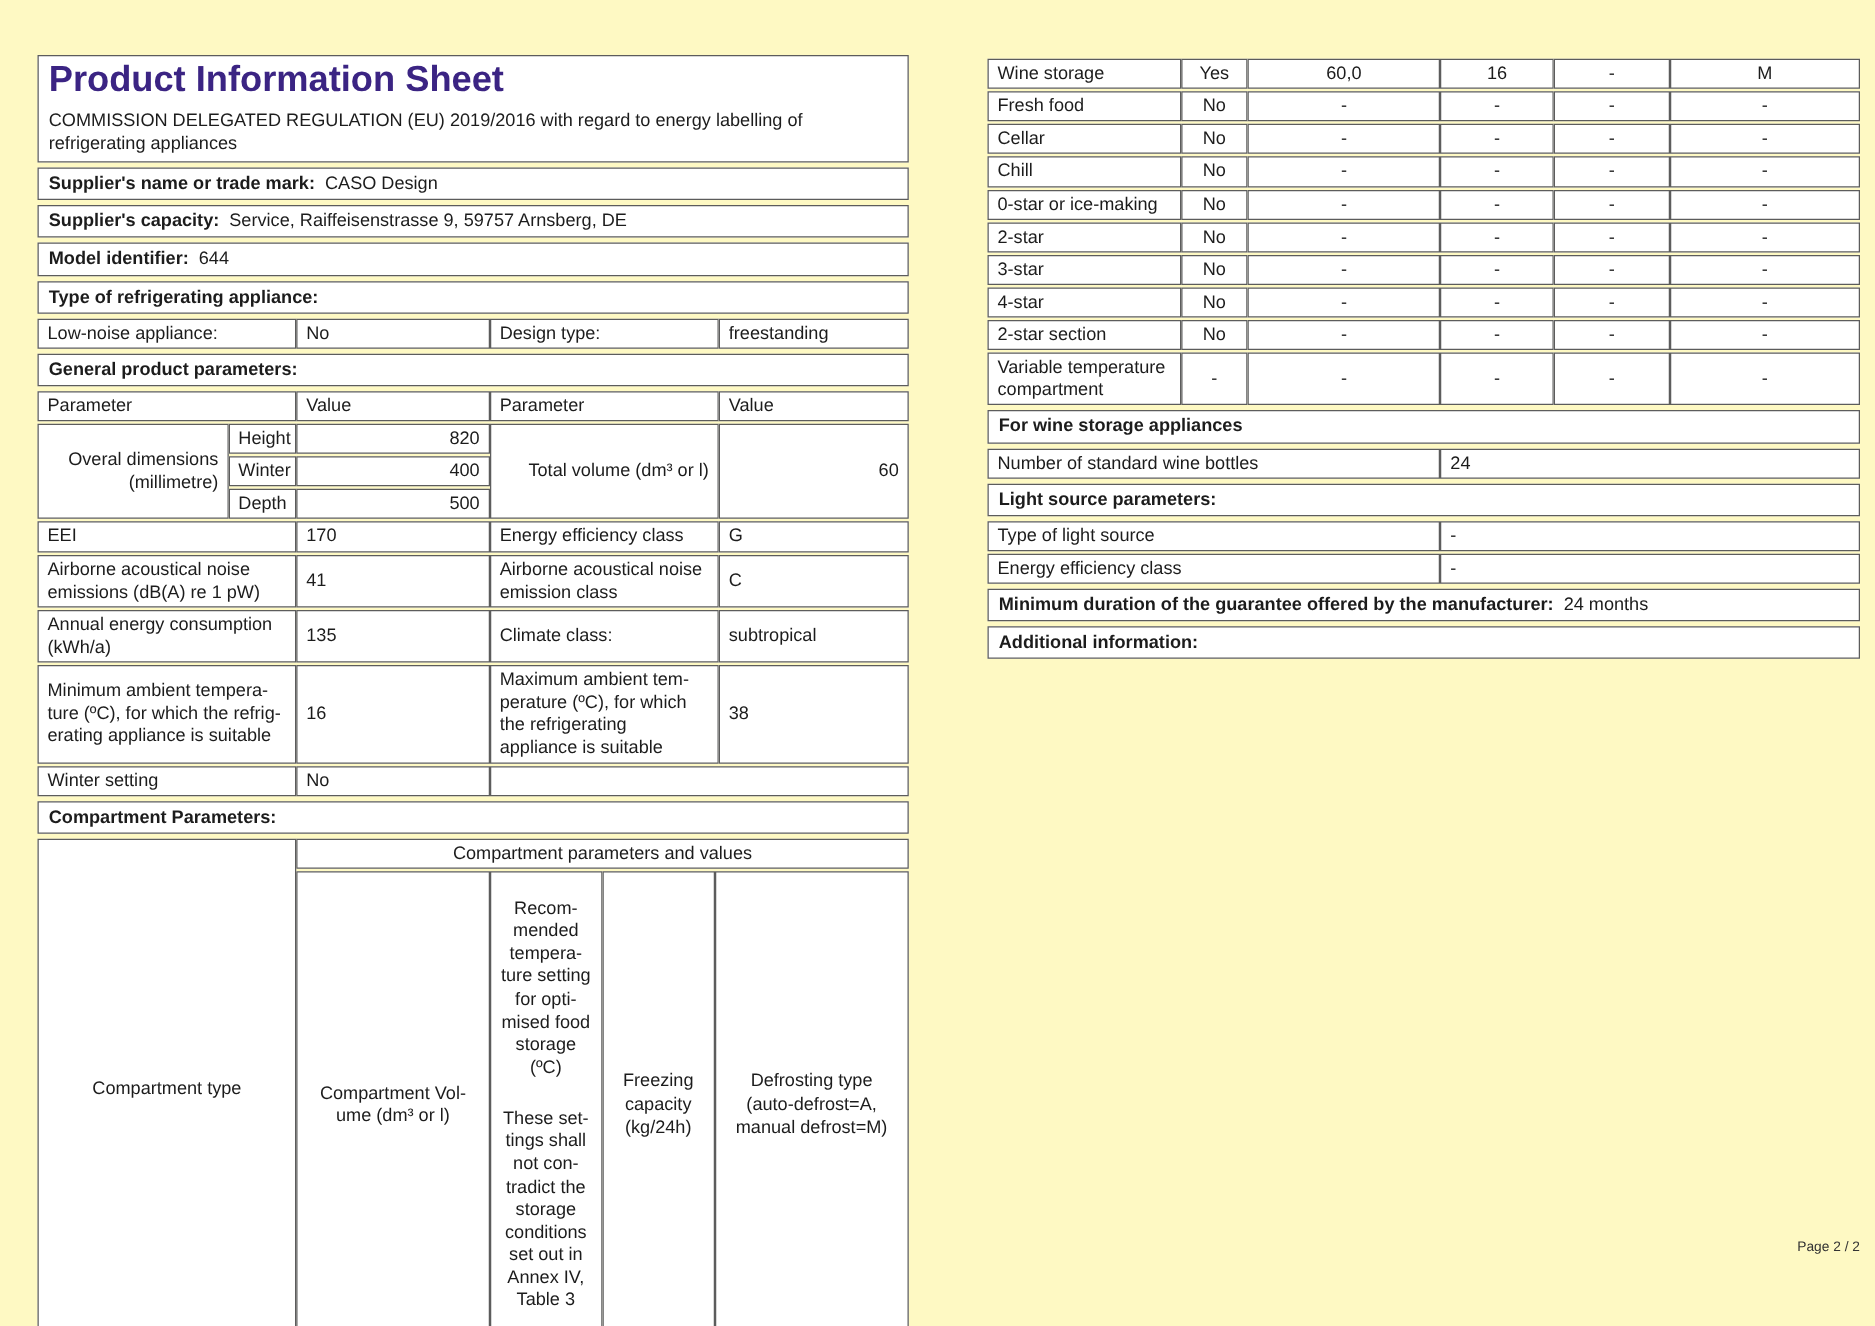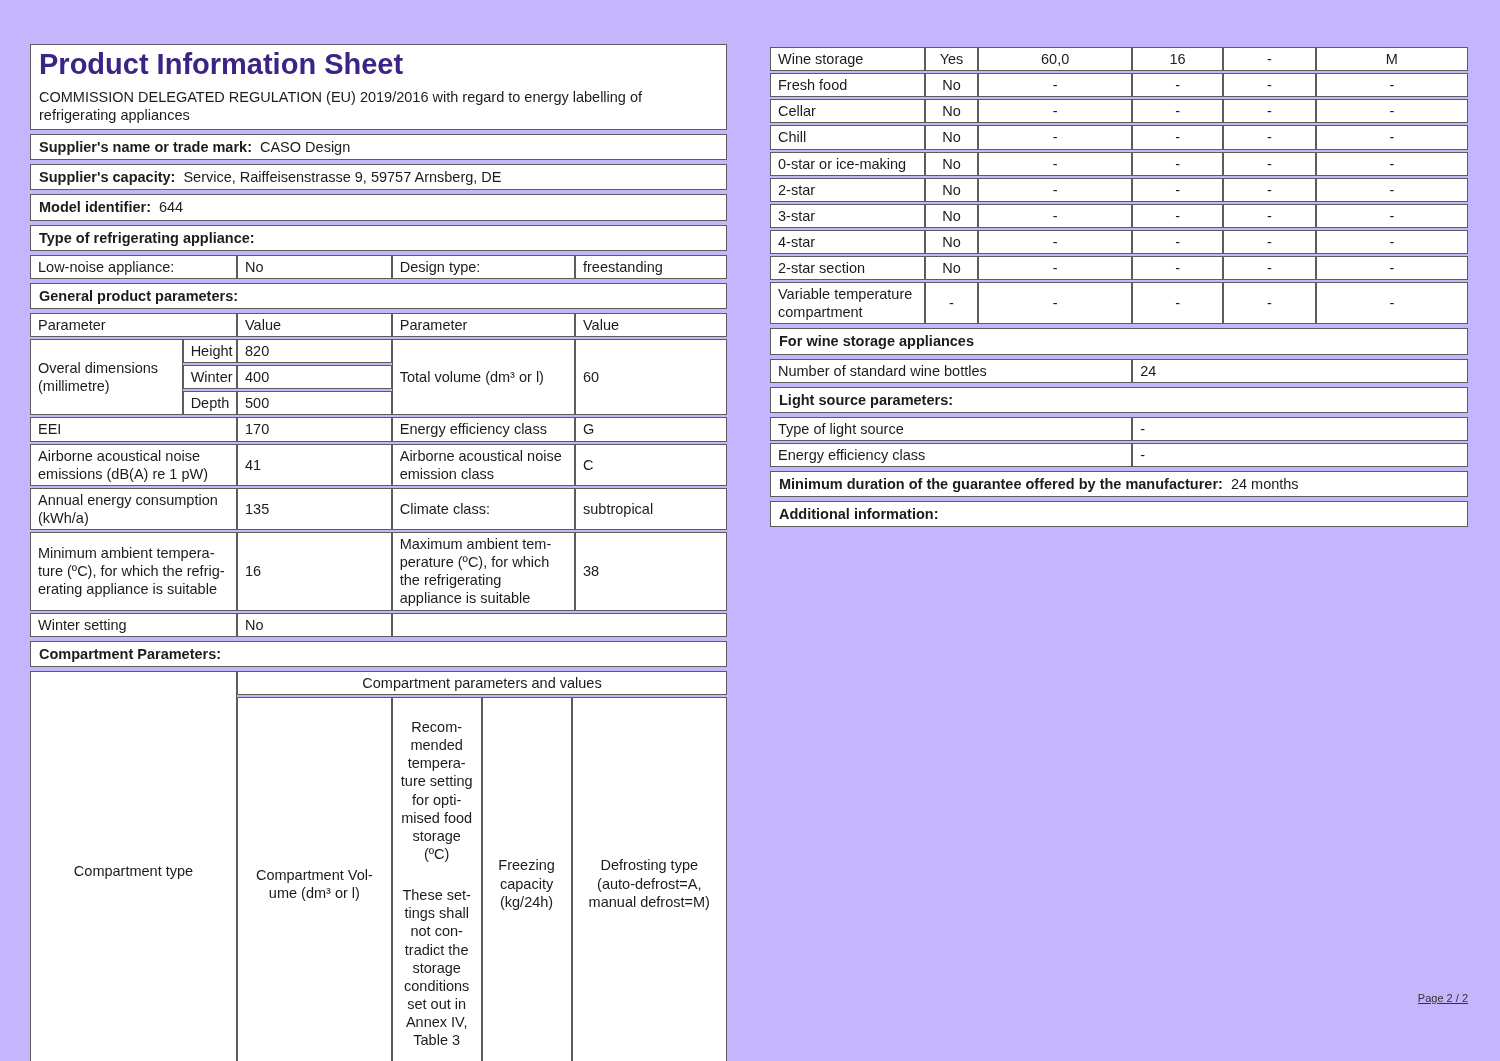--- a/index.html
+++ b/index.html
@@ -1,23 +1,23 @@
 <!DOCTYPE html>
 <html><head>
 <meta charset="utf-8">
 <style>
   html,body { margin:0; padding:0; background:#ffffff; }
   .canvas {
-    position:relative; width:1500px; height:1061px; background:#c4b5fd;
+    position:relative; width:1500px; height:1061px; background:#fef9c3;
     font-family:"Liberation Sans", sans-serif; font-size:14.5px;
     color:#1c1c1c; line-height:1.25; overflow:hidden;
   }
   .page { position:absolute; }
   .page1 { left:30px; top:44px; width:697px; }
-  .page2 { left:770px; top:47px; width:698px; }
+  .page2 { left:790px; top:47px; width:698px; }
 
   .box { border:1.5px solid #5c5c5c; padding:3px 8px; margin-bottom:4px; background:#fff; }
   .sec  { font-weight:bold; }
   .kv .lbl { font-weight:bold; }
   .kv .val { margin-left:8px;margin-top:40px; }
 
   h1.title { margin:1px 0 7px 0; font-size:29px; line-height:1.1; color:#3B2483; font-weight:bold; }
   .subtitle { margin:0 0 2px 0; }
 
   table.grid { border-collapse:separate; border-spacing:0 2px; width:100%; margin:-2px 0 2px 0; table-layout:fixed; }
@@ -29,27 +29,27 @@
 
   .t-type  col.c0{width:29.7%} .t-type col.c1{width:22.2%} .t-type col.c2{width:26.3%} .t-type col.c3{width:21.8%}
   .t-par   col.ca{width:21.9%} .t-par col.cb{width:7.8%}  .t-par col.cc{width:22.2%} .t-par col.cd{width:26.3%} .t-par col.ce{width:21.8%}
   .t-comp  col.ca{width:22.4%} .t-comp col.cb{width:7.3%} .t-comp col.cc{width:22.2%} .t-comp col.cd{width:12.9%} .t-comp col.ce{width:12.9%} .t-comp col.cf{width:22.3%}
   .t-comp2 col.ca{width:22.2%} .t-comp2 col.cb{width:7.6%} .t-comp2 col.cc{width:22.1%} .t-comp2 col.cd{width:13.0%} .t-comp2 col.ce{width:13.3%} .t-comp2 col.cf{width:21.8%}
   .t-kv2   col.ca{width:51.9%} .t-kv2 col.cb{width:48.1%}
 
   tr.r-type2 td { height:34px; }
   tr.r-2l td { height:34px; }
   tr.r-minamb td { height:72px; }
-  tr.r-dim td { height:17px; }
+  tr.r-dim td { height:17px;text-align:right; }
   tr.r-tall > td { height:288px; }
   tr.r-var td { height:36px; }
   .para2 { margin-top:5px; }
 
   .footer { text-align:right; font-size:11px; color:#333; margin-top:3px; }
-  .footer2 { position:absolute; top:942px; right:0;text-decoration:underline; }
+  .footer2 { position:absolute; top:942px; right:0; }
 </style>
 </head>
 <body>
 
 <div class="canvas">
 
   <div class="page page1">
 
     <div class="box">
       <h1 class="title">Product Information Sheet</h1>

